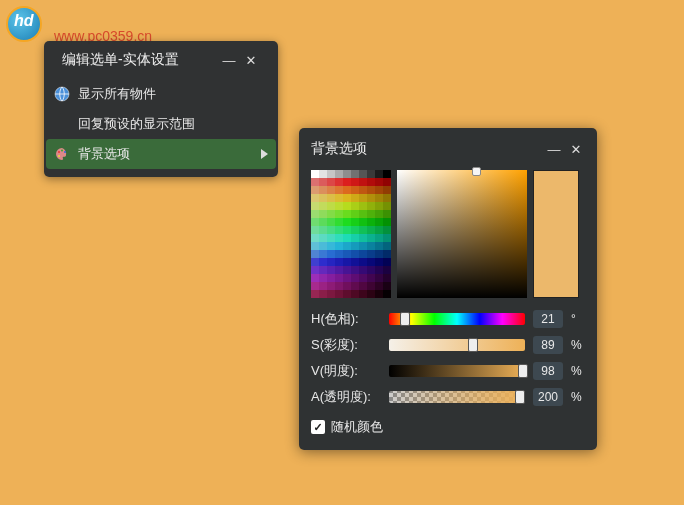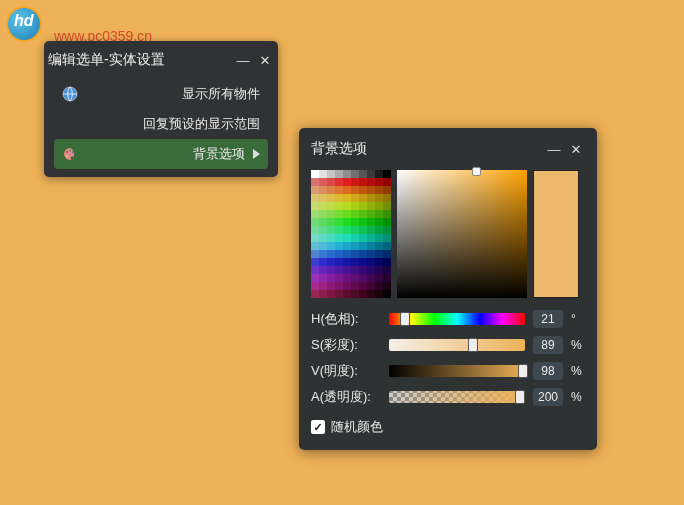--- a/index.html
+++ b/index.html
@@ -54,30 +54,30 @@
   position: absolute;
   left: 44px; top: 41px;
   width: 234px;
   background: rgba(40,45,50,0.96);
   border-radius: 5px;
   box-shadow: 0 2px 10px rgba(0,0,0,0.4);
 }
 .menu-header {
   display: flex;
   align-items: center;
-  padding: 10px 4px 8px;
+  padding: 10px 18px 8px;
 }
 .menu-title { flex: 1; font-size: 14px; color: #eee; }
 .hdr-btn {
   width: 18px; height: 18px;
   display: flex; align-items: center; justify-content: center;
   cursor: pointer; color: #ddd;
   font-size: 13px; margin-left: 4px;
 }
-.menu-body { padding: 2px 10px 8px; text-align: right; }
+.menu-body { padding: 2px 2px 8px; }
 .menu-item {
   display: flex;
   align-items: center;
   padding: 6px 8px;
   border-radius: 4px;
   cursor: pointer;
   gap: 8px;
 }
 .menu-item.active { background: #3a6b3a; }
 .mi-icon { width: 16px; height: 16px; display: flex; align-items: center; justify-content: center; }

